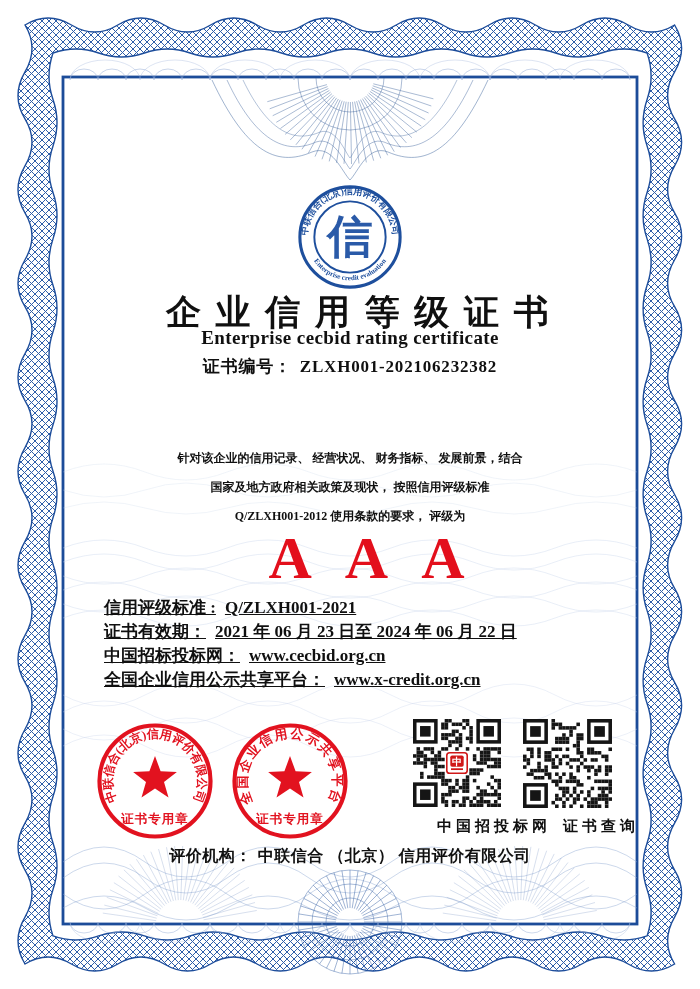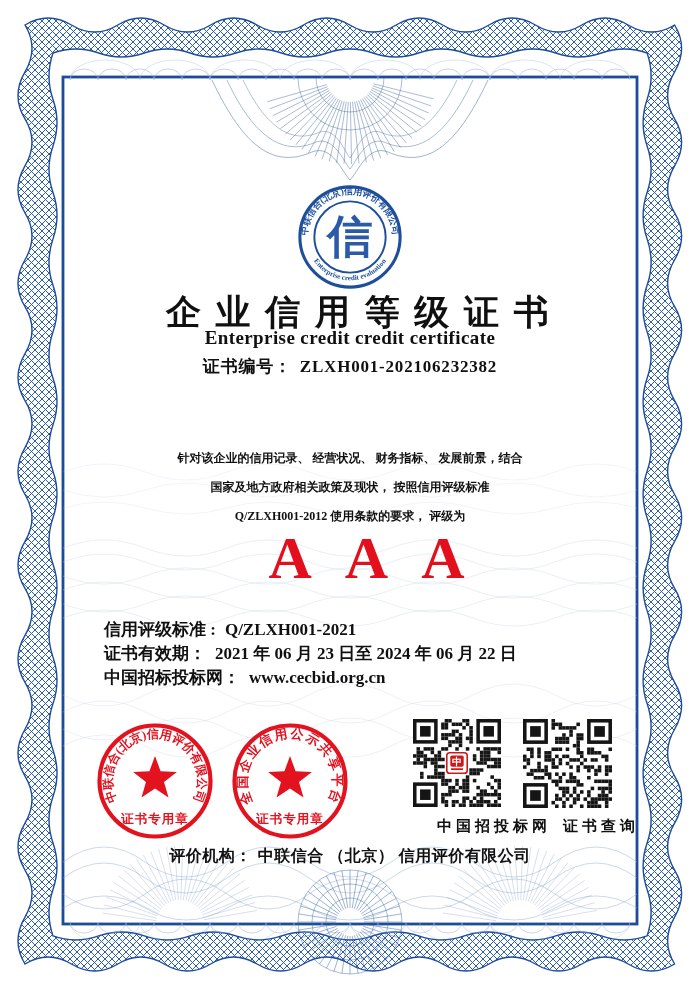--- a/index.html
+++ b/index.html
@@ -9,21 +9,21 @@
   .abs{position:absolute;}
   .ctr{left:0;width:700px;text-align:center;}
   .logo-wrap{left:297px;top:184px;width:106px;height:106px;}
   .title{top:289px;font-size:35px;font-weight:bold;letter-spacing:.42em;padding-left:.42em;}
   .subtitle{top:327px;font-size:19px;font-weight:bold;letter-spacing:.4px;}
   .certno{top:355px;font-size:17px;font-weight:bold;letter-spacing:.8px;}
   .certno .lbl{margin-right:8px;}
   .company{top:388px;font-size:37px;font-weight:800;letter-spacing:.02em;}
   .statement{top:444px;font-size:12px;font-weight:bold;line-height:29px;}
   .rating{top:524px;font-size:60px;font-weight:bold;color:#e30f1c;letter-spacing:.55em;padding-left:.55em;}
-  .details{left:104px;top:618px;font-size:17px;font-weight:bold;line-height:24px;}
+  .details{left:104px;top:596px;font-size:17px;font-weight:bold;line-height:24px;text-decoration:underline;}
   .details .row{white-space:nowrap;}
   .details .lbl{margin-right:9px;}
   .seal{width:120px;height:120px;}
   .seal1{left:95px;top:721px;}
   .seal2{left:230px;top:721px;}
   .qr{background:#fff;}
   .qr1{left:413px;top:719px;width:88px;height:88px;}
   .qr2{left:523px;top:719px;width:89px;height:89px;}
   .qr-label{top:817px;font-size:15px;font-weight:bold;letter-spacing:4px;padding-left:4px;text-align:left;margin-left:36px;}
   .qr-label.l1{left:397px;width:120px;}
@@ -233,38 +233,39 @@
     <text font-size="9.3" font-weight="bold" fill="#1e4f9d" text-anchor="middle">
       <textPath href="#logoTopArc" startOffset="50%">中联信合(北京)信用评价有限公司</textPath>
     </text>
     <text font-size="7.4" font-weight="bold" fill="#1e4f9d" text-anchor="middle">
       <textPath href="#logoBotArc" startOffset="50%">Enterprise credit evaluation</textPath>
     </text>
     <text x="55" y="71" font-size="47" font-weight="bold" fill="#2a5aa8" text-anchor="middle">信</text>
   </svg>
 
   <div class="abs ctr title">企业信用等级证书</div>
-  <div class="abs ctr subtitle">Enterprise credit credit certificate</div>
+  <div class="abs ctr subtitle">Enterprise cecbid rating certificate</div>
   <div class="abs ctr certno">
     <span class="lbl">证书编号：</span><span>ZLXH001-202106232382</span>
   </div>
 
 
   <div class="abs ctr statement">
     <div>针对该企业的信用记录、 经营状况、 财务指标、 发展前景，结合</div>
     <div>国家及地方政府相关政策及现状， 按照信用评级标准</div>
     <div>Q/ZLXH001-2012 使用条款的要求， 评级为</div>
   </div>
 
   <div class="abs ctr rating">AAA</div>
 
   <div class="abs details">
     <div class="row"><span class="lbl">信用评级标准 :</span><span>Q/ZLXH001-2021</span></div>
     <div class="row"><span class="lbl">证书有效期：</span><span>2021 年 06 月 23 日至 2024 年 06 月 22 日</span></div>
     <div class="row"><span class="lbl">中国招标投标网：</span><span>www.cecbid.org.cn</span></div>
+    <div class="row"><span class="lbl">全国企业信用公示共享平台：</span><span>www.x-credit.org.cn</span></div>
   </div>
 
   <svg class="abs seal seal1" viewBox="0 0 120 120" xmlns="http://www.w3.org/2000/svg">
     <defs>
         <path id="sealArc1" d="M35.3,95.2 A43,43 0 1 1 84.7,95.2" fill="none"></path>
       </defs>
     <circle cx="60" cy="60" r="55.5" fill="none" stroke="#e2121f" stroke-width="4.2"></circle>
     <path d="M60,35 L65.6,50.3 L81.9,50.9 L69,60.9 L73.5,76.6 L60,67.5 L46.5,76.6 L51,60.9 L38.1,50.9 L54.4,50.3 Z" fill="#e2121f"></path>
     <text font-size="12" font-weight="bold" fill="#e2121f" text-anchor="middle">
       <textPath href="#sealArc1" startOffset="50%">中联信合(北京)信用评价有限公司</textPath>

